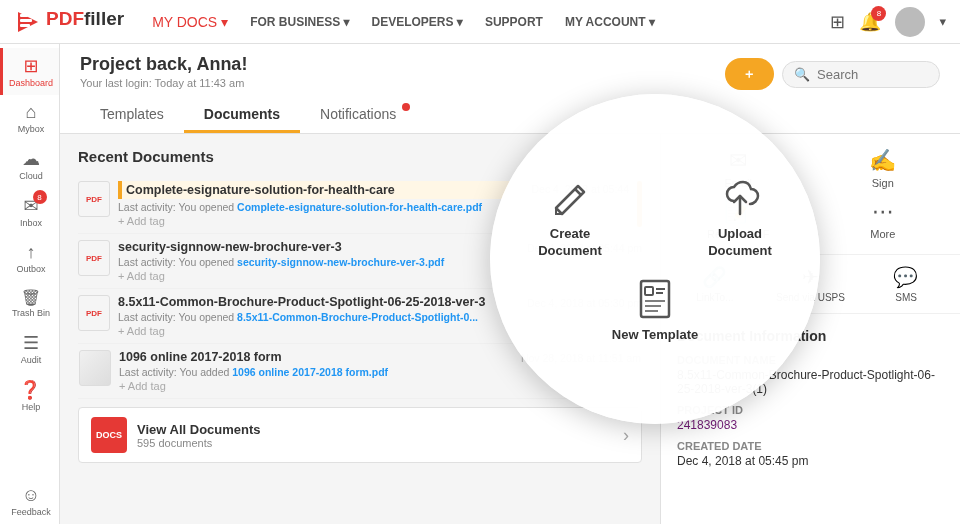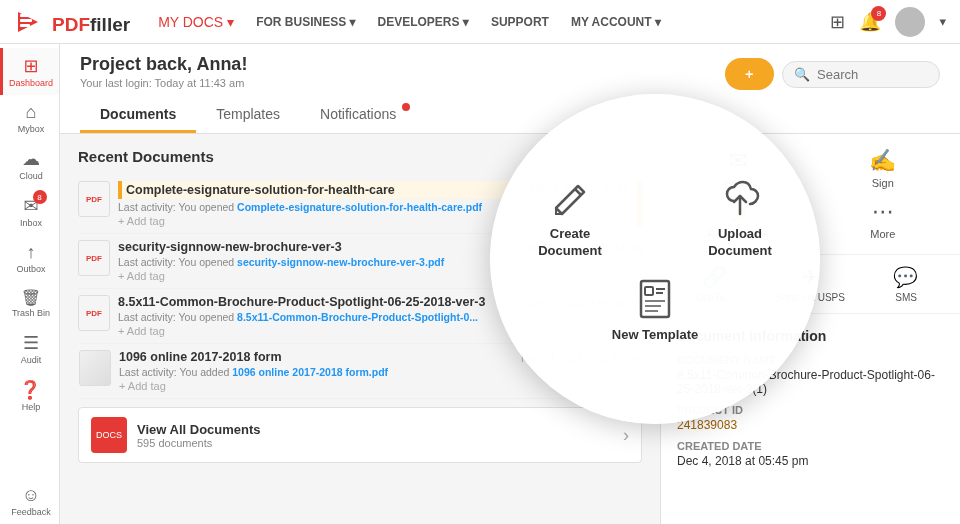--- a/index.html
+++ b/index.html
@@ -2,21 +2,21 @@
 <html><head>
   <meta charset="utf-8">
   <style>
     * { box-sizing: border-box; margin: 0; padding: 0; }
     body { font-family: -apple-system, BlinkMacSystemFont, 'Segoe UI', Arial, sans-serif; font-size: 13px; background: #f5f5f5; width: 960px; height: 524px; overflow: hidden; }
   </style>
 </head>
 <body>
 
 <div style="background:#fff;height:44px;display:flex;align-items:center;padding:0 14px;border-bottom:1px solid #e0e0e0;position:relative;z-index:100;">
-  <div style="display:flex;align-items:flex-end;gap:10px;margin-right:18px;">
+  <div style="display:flex;align-items:flex-start;gap:4px;margin-right:18px;">
 
     <svg width="28" height="28" viewBox="0 0 28 28">
       <polygon points="4,4 24,14 4,24" fill="#e53935"></polygon>
       <rect x="6" y="6" width="8" height="3" fill="white" rx="1"></rect>
       <rect x="6" y="11" width="12" height="3" fill="white" rx="1"></rect>
       <rect x="6" y="16" width="10" height="3" fill="white" rx="1"></rect>
     </svg>
     <span style="font-size:19px;font-weight:700;color:#333;"><span style="color:#e53935;">PDF</span>filler</span>
   </div>
   <div style="display:flex;gap:2px;flex:1;align-items:center;">
@@ -102,25 +102,25 @@
           <button style="background:#f5a623;color:#fff;border:none;border-radius:20px;padding:7px 18px;font-size:13px;font-weight:600;cursor:pointer;display:flex;align-items:center;gap:4px;">
             <span>＋</span>
           </button>
           <div style="display:flex;align-items:center;background:#f5f5f5;border:1px solid #ddd;border-radius:20px;padding:5px 12px;gap:6px;">
             <span style="color:#aaa;font-size:13px;">🔍</span>
             <input style="border: none; background: transparent; outline: none; font-size: 13px; width: 110px;" type="text" placeholder="Search">
           </div>
         </div>
       </div>
       <div style="display:flex;align-items:center;margin-top:8px;">
+        <div style="padding:8px 20px;font-size:14px;font-weight:500;color:#666;cursor:pointer;border-bottom:3px solid transparent;">
+          <span>Templates</span>
+        </div>
         <div style="padding:8px 20px;font-size:14px;font-weight:700;color:#333;cursor:pointer;border-bottom:3px solid #f5a623;">
           <span>Documents</span>
-        </div>
-        <div style="padding:8px 20px;font-size:14px;font-weight:500;color:#666;cursor:pointer;border-bottom:3px solid transparent;">
-          <span>Templates</span>
         </div>
         <div style="padding:8px 20px;font-size:14px;font-weight:500;color:#666;cursor:pointer;border-bottom:3px solid transparent;position:relative;">
           <span>Notifications</span>
           <span style="background:#e53935;color:#fff;font-size:8px;border-radius:50%;width:8px;height:8px;display:inline-flex;align-items:center;justify-content:center;position:absolute;top:5px;right:6px;"></span>
         </div>
       </div>
     </div>
 
     <div style="display:flex;flex:1;overflow:hidden;">
 
@@ -162,21 +162,21 @@
           <div style="width:32px;height:36px;background:linear-gradient(135deg,#f0f0f0,#ddd);border:1px solid #ddd;border-radius:3px;flex-shrink:0;display:flex;align-items:center;justify-content:center;"></div>
           <div style="flex:1;min-width:0;">
             <div style="font-size:12.5px;font-weight:600;color:#333;">1096 online 2017-2018 form</div>
             <div style="font-size:10.5px;color:#888;margin-top:2px;">Last activity: You added <strong style="color:#2196f3;">1096 online 2017-2018 form.pdf</strong></div>
             <div style="font-size:11px;color:#aaa;margin-top:2px;cursor:pointer;">+ Add tag</div>
           </div>
           <div style="font-size:10.5px;color:#aaa;white-space:nowrap;flex-shrink:0;padding-top:2px;">Nov 28, 2018 at 11:51 am</div>
         </div>
 
         <div style="display:flex;align-items:center;background:#fff;border:1px solid #e0e0e0;border-radius:4px;padding:9px 12px;margin-top:8px;cursor:pointer;gap:10px;">
-          <div style="width:36px;height:36px;background:#e53935;border-radius:4px;display:flex;align-items:center;justify-content:center;color:#fff;font-size:9px;font-weight:400;flex-shrink:0;">DOCS</div>
+          <div style="width:36px;height:36px;background:#e53935;border-radius:4px;display:flex;align-items:center;justify-content:center;color:#fff;font-size:9px;font-weight:700;flex-shrink:0;">DOCS</div>
           <div style="flex:1;">
             <div style="font-size:13px;font-weight:600;color:#333;">View All Documents</div>
             <div style="font-size:11px;color:#888;">595 documents</div>
           </div>
           <span style="color:#aaa;font-size:18px;">›</span>
         </div>
       </div>
 
       <div style="width:300px;background:#fff;border-left:1px solid #e0e0e0;overflow-y:auto;flex-shrink:0;">
 
@@ -214,21 +214,21 @@
         </div>
 
         <div style="padding:14px 16px;">
           <div style="font-size:14px;font-weight:700;color:#333;margin-bottom:10px;">Document Information</div>
           <div style="margin-bottom:8px;">
             <div style="font-size:11px;font-weight:700;color:#888;text-transform:uppercase;margin-bottom:2px;">Document Name</div>
             <div style="font-size:12px;color:#333;">8.5x11-Common-Brochure-Product-Spotlight-06-25-2018-ver-3(1)</div>
           </div>
           <div style="margin-bottom:8px;">
             <div style="font-size:11px;font-weight:700;color:#888;text-transform:uppercase;margin-bottom:2px;">Project ID</div>
-            <div style="font-size:12px;color:#a16207;">241839083</div>
+            <div style="font-size:12px;color:#701a75;">241839083</div>
           </div>
           <div style="margin-bottom:8px;">
             <div style="font-size:11px;font-weight:700;color:#888;text-transform:uppercase;margin-bottom:2px;">Created Date</div>
             <div style="font-size:12px;color:#333;">Dec 4, 2018 at 05:45 pm</div>
           </div>
         </div>
       </div>
     </div>
   </div>
 

